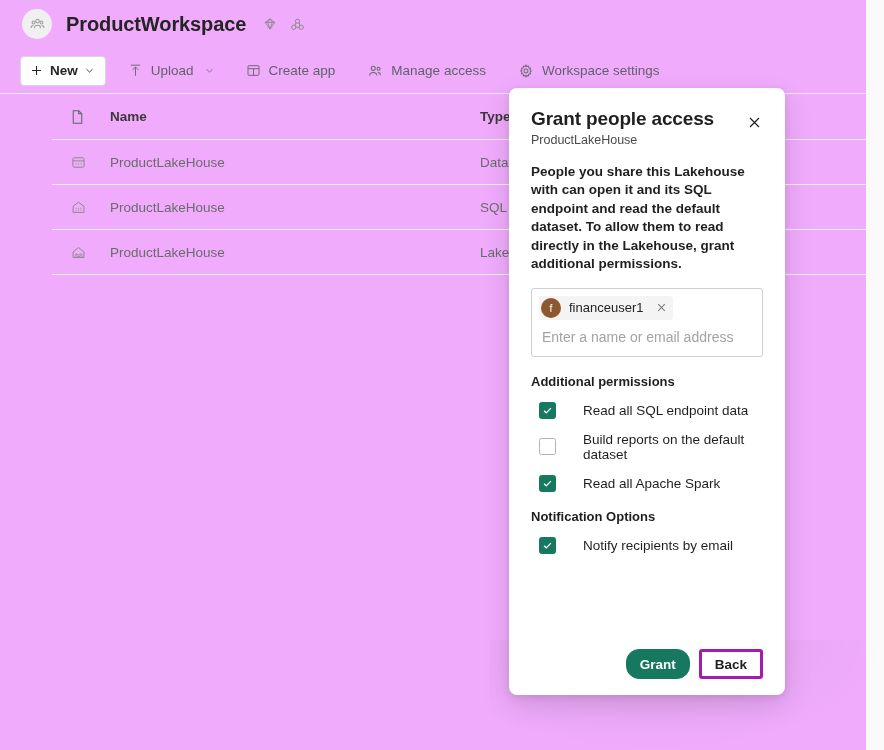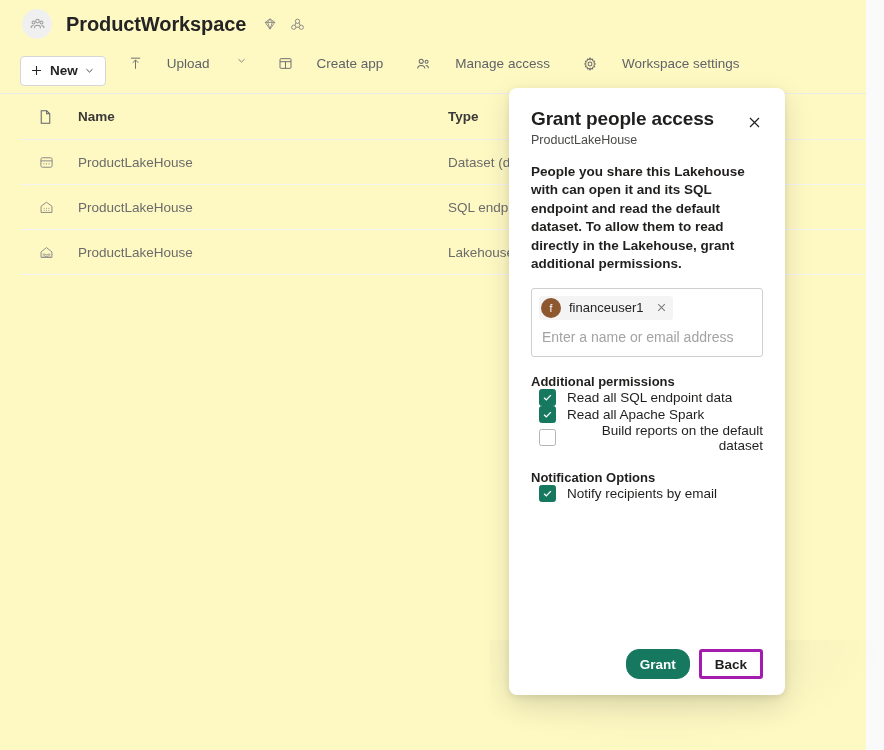--- a/index.html
+++ b/index.html
@@ -12,21 +12,21 @@
     font-family: "Liberation Sans", sans-serif;
     color: #323130;
     overflow: hidden;
     position: relative;
   }
 
   
   .app {
     position: absolute;
     inset: 0;
-    background: #fef9c3;
+    background: #f0abfc;
   }
 
   
   .ws-header {
     height: 48px;
     display: flex;
     align-items: center;
     padding: 0 0 0 22px;
     gap: 14px;
   }
@@ -63,37 +63,37 @@
     border: 1px solid #d6d6d6;
     border-radius: 4px;
     background: #fff;
     font-size: 13.5px;
     font-weight: 600;
     color: #242424;
     cursor: pointer;
     white-space: nowrap;
   }
   .cmd-item {
-    display: flex; align-items: flex-start; gap: 24px;
+    display: flex; align-items: center; gap: 8px;
     height: 30px;
     padding: 0 10px;
     border-radius: 4px;
     font-size: 13.5px;
     color: #5f6368;
     cursor: pointer;
     white-space: nowrap;
     background: transparent;
     border: none;
     margin-left: 8px;
   }
   .cmd-item .chev { margin-left: 3px; }
   .glyph { display: inline-flex; align-items: center; justify-content: center; flex: none; }
 
   
-  .table { padding: 0 0 0 20px; }
+  .table { padding: 0 0 0 20px; margin-left: 32px; }
   .thead, .trow {
     display: flex;
     align-items: center;
     height: 45px;
   }
   .thead { height: 46px; border-bottom: 1px solid #f0f0f0; }
   .trow { border-bottom: 1px solid #f4f4f4; }
   .c-icon { width: 58px; display: flex; justify-content: flex-start; padding-left: 18px; flex: none; }
   .c-name { width: 370px; flex: none; }
   .c-type { flex: 1; }
@@ -206,24 +206,24 @@
   
   .section-title {
     margin-top: 17px;
     font-size: 13px;
     font-weight: 700;
     color: #201f1e;
   }
   .check-row {
     display: flex;
     align-items: center;
-    gap: 11px;
+    gap: 27px;
+    margin-top: 13px;
     padding-left: 8px;
     cursor: pointer;
-    text-align: right;
   }
   .cbox {
     width: 17px; height: 17px;
     border-radius: 2.5px;
     flex: none;
     display: flex; align-items: center; justify-content: center;
   }
   .cbox.on { background: #16795f; border: 1px solid #16795f; }
   .cbox.off { background: #fff; border: 1px solid #b3b3b3; }
   .check-label { font-size: 13.5px; color: #201f1e; }
@@ -501,42 +501,42 @@
     <div class="check-row">
       <span class="cbox on">
         <svg width="11" height="11" viewBox="0 0 12 12" fill="none" stroke="#ffffff" stroke-width="1.5">
           <path d="M2.3 6.2l2.4 2.4 5-5.2"></path>
         </svg>
       </span>
       <span class="check-label">Read all SQL endpoint data</span>
     </div>
 
     <div class="check-row">
-      <span class="cbox on">
-        <svg width="11" height="11" viewBox="0 0 12 12" fill="none" stroke="#ffffff" stroke-width="1.5">
-          <path d="M2.3 6.2l2.4 2.4 5-5.2"></path>
-        </svg>
-      </span>
-      <span class="check-label">Read all Apache Spark</span>
-    </div>
-
-    <div class="check-row">
       <span class="cbox off"></span>
       <span class="check-label">Build reports on the default dataset</span>
     </div>
-
-    
-    <div class="section-title">Notification Options</div>
 
     <div class="check-row">
       <span class="cbox on">
         <svg width="11" height="11" viewBox="0 0 12 12" fill="none" stroke="#ffffff" stroke-width="1.5">
           <path d="M2.3 6.2l2.4 2.4 5-5.2"></path>
         </svg>
       </span>
+      <span class="check-label">Read all Apache Spark</span>
+    </div>
+
+    
+    <div class="section-title">Notification Options</div>
+
+    <div class="check-row">
+      <span class="cbox on">
+        <svg width="11" height="11" viewBox="0 0 12 12" fill="none" stroke="#ffffff" stroke-width="1.5">
+          <path d="M2.3 6.2l2.4 2.4 5-5.2"></path>
+        </svg>
+      </span>
       <span class="check-label">Notify recipients by email</span>
     </div>
 
 
     <div class="panel-footer">
       <button class="btn-primary">Grant</button>
       <button class="btn-secondary">Back</button>
     </div>
 
   </div>

